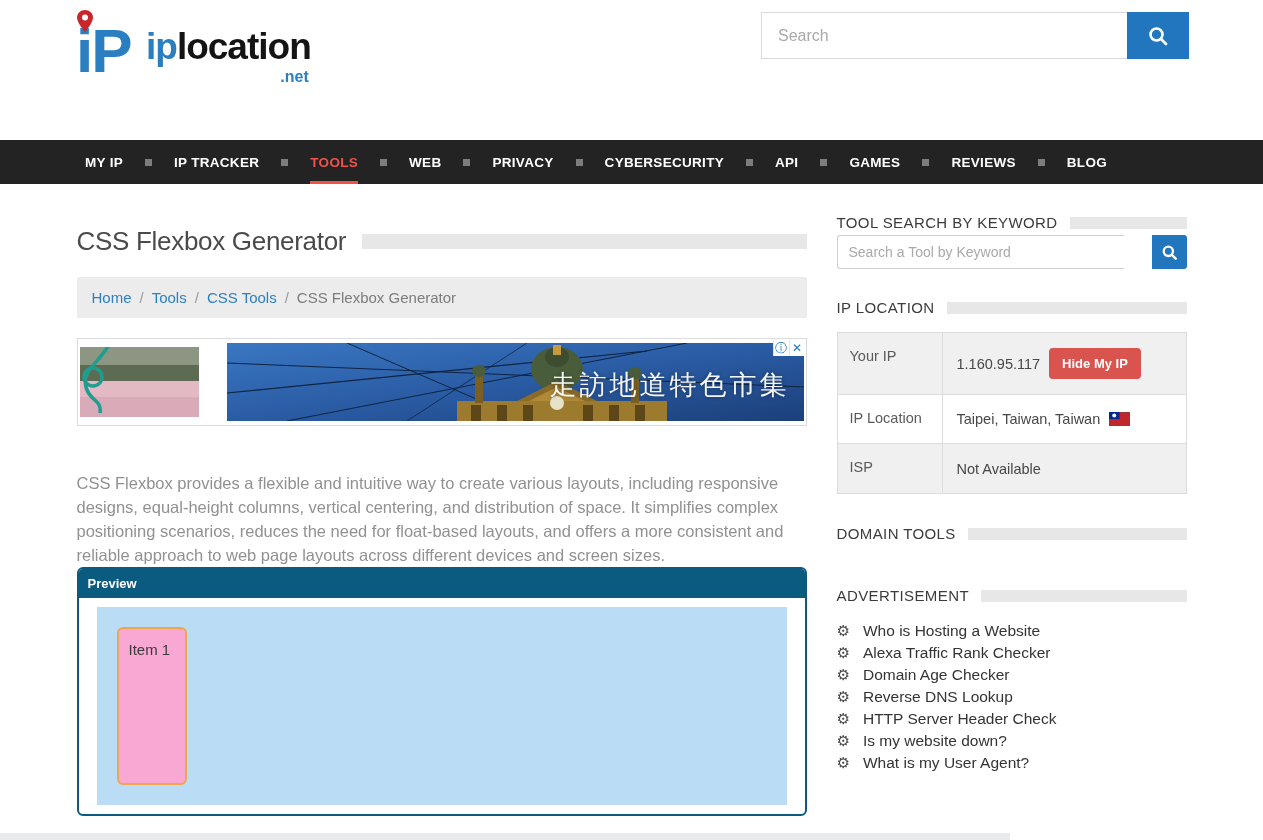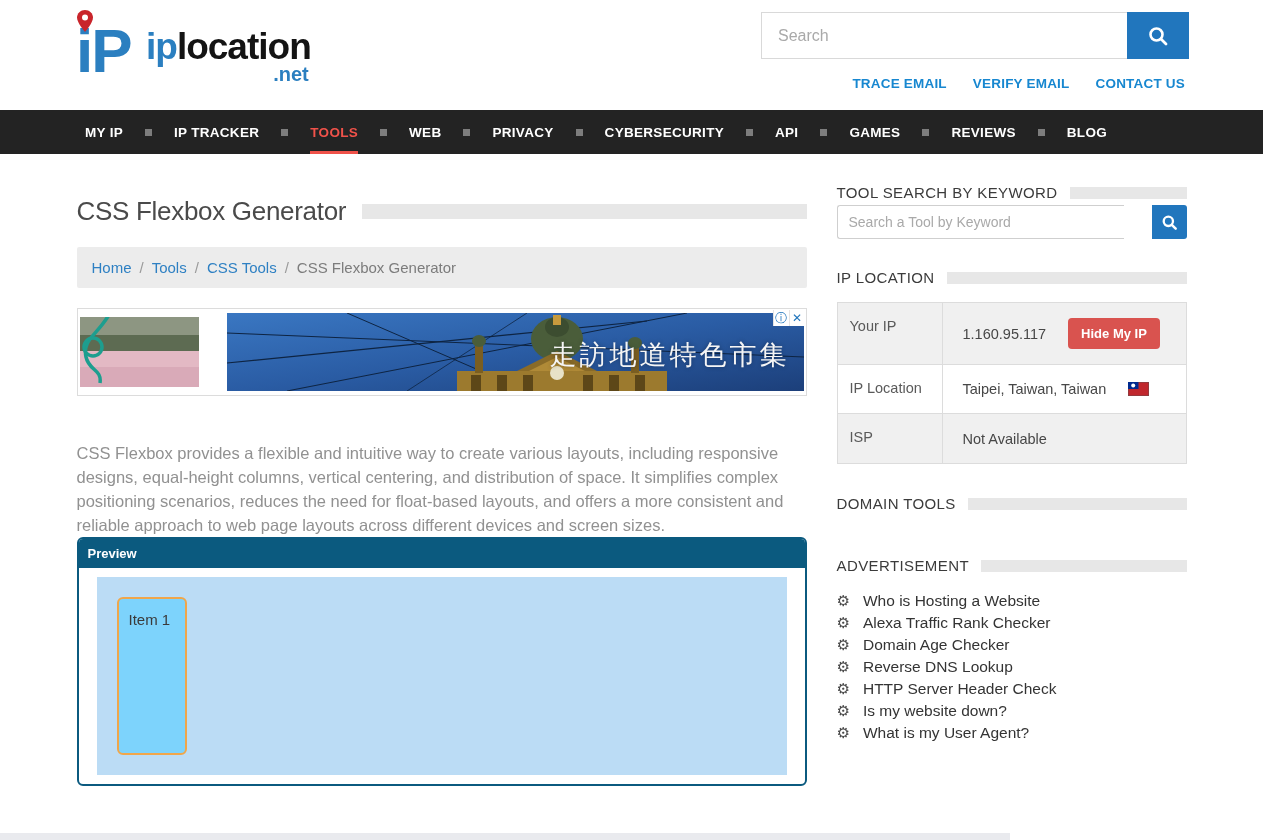--- a/index.html
+++ b/index.html
@@ -1,29 +1,29 @@
 <!DOCTYPE html>
 <html><head>
 <meta charset="utf-8">
 <style>
   * { margin:0; padding:0; box-sizing:border-box; }
   body {
     width:1263px; height:840px; overflow:hidden; position:relative;
     background:#ffffff; font-family:"Liberation Sans", sans-serif;
   }
   
-  .header { position:relative; height:110px; background:#fff;text-decoration:underline; }
+  .header { position:relative; height:140px; background:#fff;text-decoration:underline; }
   .logo { position:absolute; left:76px; top:12px; display:flex; align-items:flex-start; cursor:pointer; }
   .logo-glyph { position:relative; width:66px; height:78px; }
   .logo-glyph .ip-mono { font-weight:bold; font-size:62px; color:#2b7fc0; line-height:78px; letter-spacing:-2px; }
   .logo-pin { position:absolute; left:1px; top:-2px; }
   .logo-word { margin-left:4px; margin-top:14px; position:relative; }
   .logo-word .w-ip { color:#2b7fc0; font-size:37px; font-weight:bold; letter-spacing:-1px; }
   .logo-word .w-loc { color:#141414; font-size:37px; font-weight:bold; letter-spacing:-1px; }
-  .logo-word .w-tld { position:absolute; right:2px; bottom:-18px; color:#2b7fc0; font-size:20px; font-weight:bold; }
+  .logo-word .w-tld { position:absolute; right:2px; bottom:-18px; color:#2b7fc0; font-size:16px; font-weight:bold; }
   .hdr-search { position:absolute; right:74px; top:12px; display:flex; }
   .hdr-search input {
     width:366px; height:47px; border:1px solid #d9d9d9; border-right:none;
     padding:0 16px; font-size:16px; color:#555; outline:none; font-family:inherit;
   }
   .hdr-search input::placeholder { color:#a9a9a9; }
   .hdr-search .btn-search {
     width:62px; height:47px; background:#2176bd; border:none; cursor:pointer;
     display:flex; align-items:center; justify-content:center;
   }
@@ -72,41 +72,41 @@
     text-align:center; cursor:pointer; border-left:1px solid #e4e4e4;
   }
   
   .description { margin-top:45px; color:#919191; font-size:16.5px; line-height:24px; width:712px; }
   
   .preview-panel { border:2px solid #0b5a7f; border-radius:6px; overflow:hidden; background:#fff; height:249px; }
   .preview-header { background:#0b5a7f; color:#fff; font-size:13px; font-weight:bold; padding:7px 9px; }
   .preview-body { padding:9px 18px; }
   .flex-container { background:#bbdcf5; height:198px; padding:20px; display:flex; }
   .flex-item {
-    width:70px; height:158px; background:#7dd3fc; border:2px solid #f0a64a; border-radius:6px;
+    width:70px; height:158px; background:#f9a8d4; border:2px solid #f0a64a; border-radius:6px;
     padding:12px 10px; font-size:15px; color:#3a3a3a;
   }
   .bottom-strip { position:absolute; left:0; bottom:0; width:1010px; height:7px; background:#e9eaee; }
   
   .side-search { display:flex; margin-top:4px; margin-bottom:30px;gap:28px; }
   .side-search input {
     flex:1; height:34px; border:1px solid #cfcfcf; border-right:none; padding:0 11px;
     font-size:14px; color:#555; outline:none; font-family:inherit; border-radius:3px 0 0 3px;
   }
   .side-search input::placeholder { color:#a9a9a9; }
   .side-search .btn-search {
     width:35px; height:34px; background:#2176bd; border:none; border-radius:0 3px 3px 0;
     cursor:pointer; display:flex; align-items:center; justify-content:center;
   }
   .ip-table { margin-top:16px; border:1px solid #dcdcdc; }
   .ip-row { display:flex; border-bottom:1px solid #dcdcdc; min-height:49px; align-items:stretch; }
   .ip-row:last-child { border-bottom:none; }
   .ip-row:nth-child(odd) { background:#f0f0f0; }
   .ip-label { width:105px; flex:none; border-right:1px solid #dcdcdc; padding:15px 0 15px 12px; font-size:14.5px; color:#5a5a5a; }
-  .ip-value { flex:1; padding:15px 0 15px 20px; font-size:14.5px; color:#474747; display:flex; align-items:center; gap:22px; }
+  .ip-value { flex:1; padding:15px 0 15px 14px; font-size:14.5px; color:#474747; display:flex; align-items:center; gap:9px; }
   .btn-hide-ip {
     background:#d9534f; color:#fff; border:none; border-radius:4px; padding:8px 13px;
     font-size:13px; font-weight:bold; cursor:pointer; font-family:inherit;
   }
   .flag-icon { display:inline-block; line-height:0; }
   .adv-head { margin-top:45px; }
   .dom-head { margin-top:31px; }
   .tool-list { list-style:none; margin-top:15px; }
   .tool-list li { display:flex; align-items:center; gap:13px; padding:1.5px 0; cursor:pointer; }
   .gear { color:#4a4a4a; font-size:15px; line-height:19px; flex:none; }
@@ -133,25 +133,20 @@
   <div class="hdr-search">
     <input type="text" placeholder="Search" style="">
     <button class="btn-search">
       <svg width="22" height="22" viewBox="0 0 22 22">
         <circle cx="9.5" cy="9.5" r="6" fill="none" stroke="#fff" stroke-width="2.6"></circle>
         <line x1="14" y1="14" x2="19" y2="19" stroke="#fff" stroke-width="2.8" stroke-linecap="round"></line>
       </svg>
     </button>
   </div>
 
-  <div class="hdr-links">
-    <a>TRACE EMAIL</a>
-    <a>VERIFY EMAIL</a>
-    <a>CONTACT US</a>
-  </div>
 </div>
 
 <div class="nav">
   <a class="nav-item">MY IP</a>
   <span class="nav-sep"></span>
   <a class="nav-item">IP TRACKER</a>
   <span class="nav-sep"></span>
   <a class="nav-item active">TOOLS</a>
   <span class="nav-sep"></span>
   <a class="nav-item">WEB</a>

